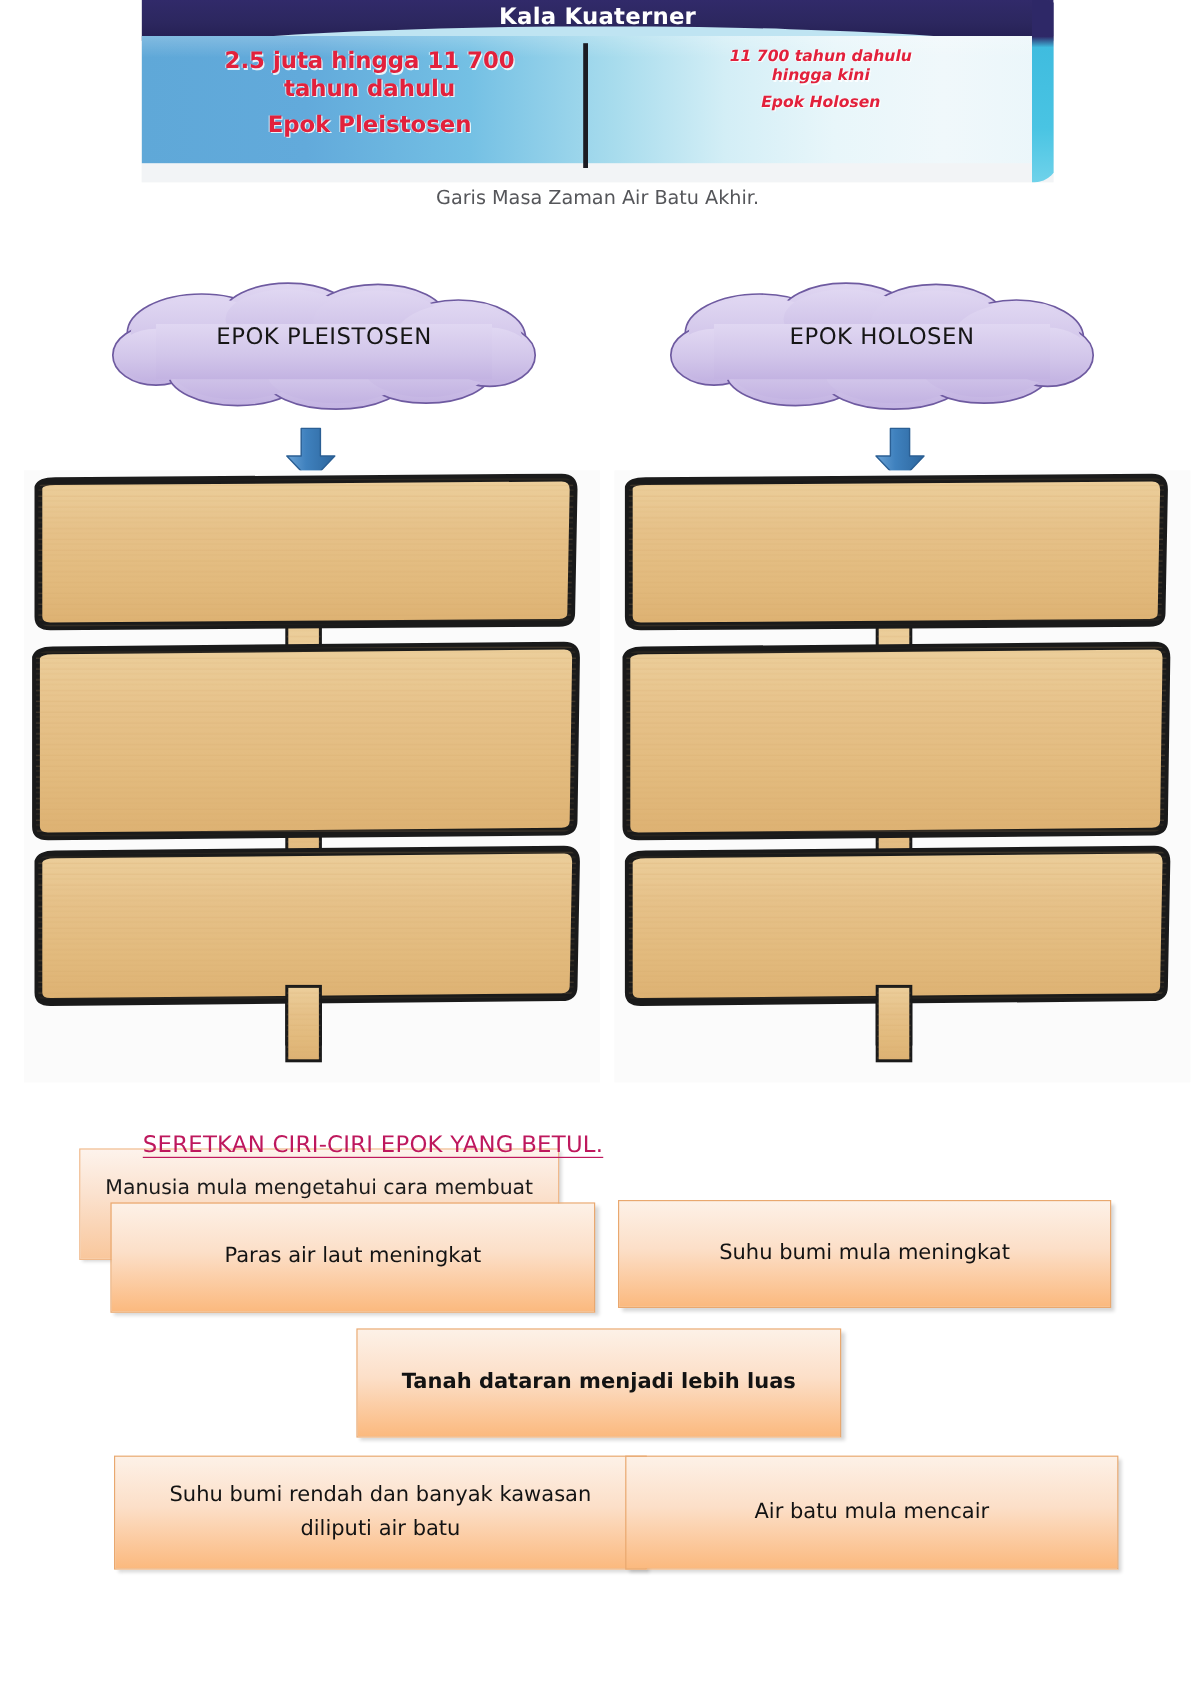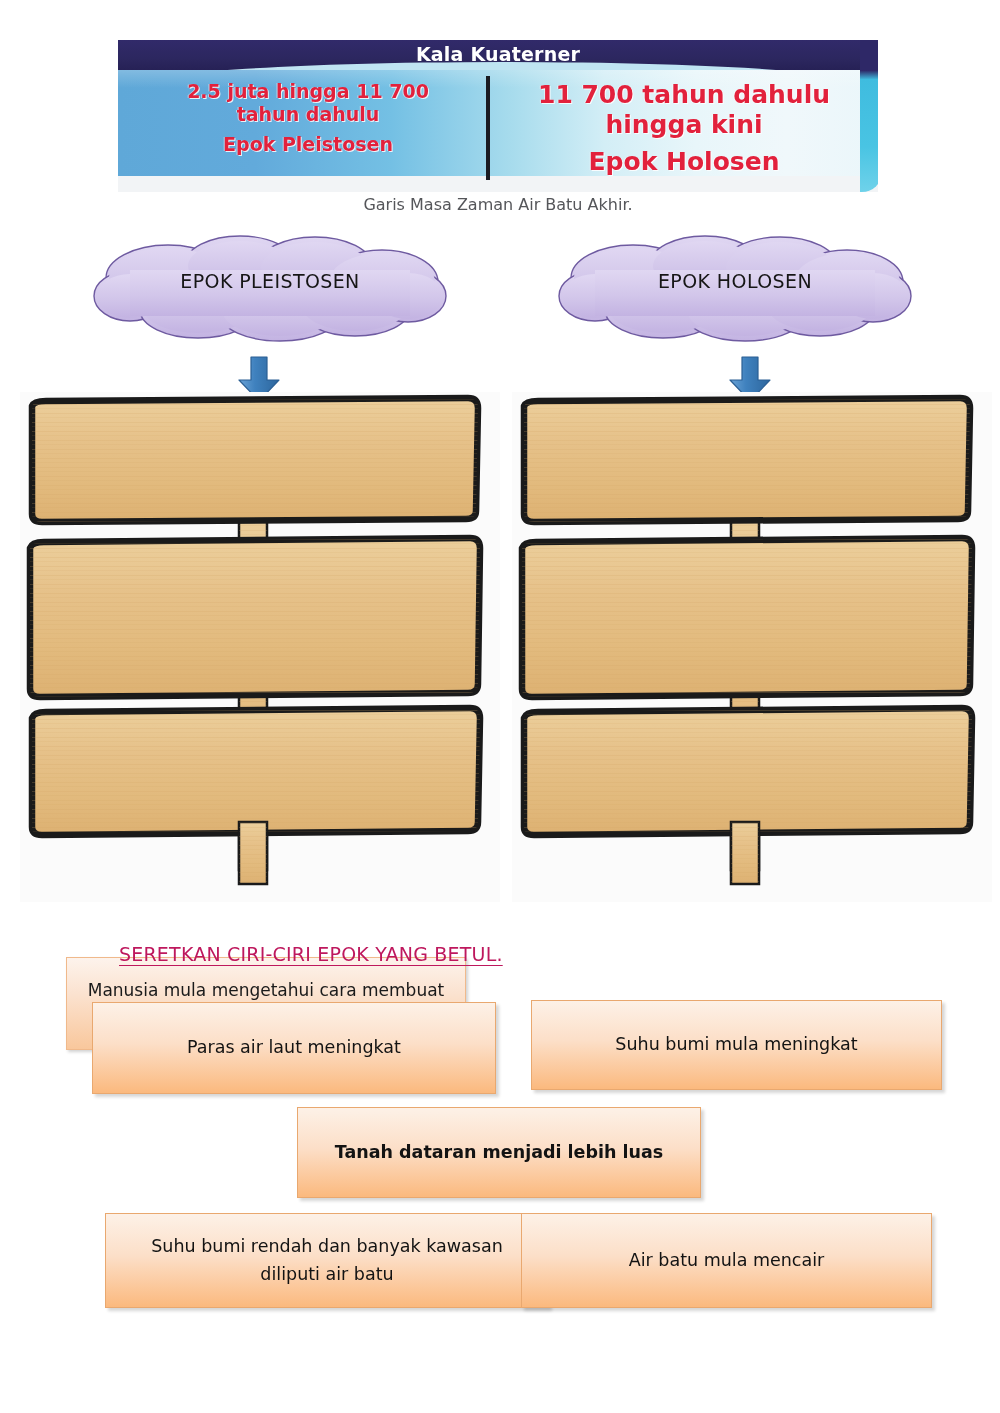--- a/index.html
+++ b/index.html
@@ -1,21 +1,21 @@
 <!DOCTYPE html>
 <html><head>
 <meta charset="utf-8">
 <style>
   html,body{margin:0;padding:0;background:#ffffff;}
   body{
     width:1000px;height:1413px;position:relative;overflow:hidden;
     font-family:"Liberation Sans","DejaVu Sans",sans-serif;
     color:#231f20;
   }
-  .abs{position:absolute;margin-top:40px;}
+  .abs{position:absolute;}
 
   
   #banner-figure{left:118px;top:0px;width:760px;height:192px;}
   #banner-card{
     position:absolute;left:0;top:0;width:760px;height:152px;
     background:#f2f4f6;overflow:hidden;
   }
   #banner-header{
     position:absolute;left:0;top:0;width:760px;height:34px;
     background:linear-gradient(180deg,#312a6a 0%,#2c275f 55%,#241f52 100%);
@@ -47,21 +47,21 @@
   }
   .banner-col{position:absolute;top:40px;text-align:center;}
   #banner-col-left{left:20px;width:340px;}
   #banner-col-right{left:392px;width:348px;}
   .banner-line{
     font-family:"DejaVu Sans",sans-serif;
     font-weight:700;color:#e2213c;line-height:1.2;
     text-shadow:1px 1px 0 rgba(255,255,255,.85),-1px 0 0 rgba(255,255,255,.5);
   }
   #banner-col-left .banner-line{font-size:19px;}
-  #banner-col-right .banner-line{font-size:25px;}
+  #banner-col-right .banner-line{font-size:13px;font-style:italic;}
   .banner-line.epoch{margin-top:7px;font-size:19.5px;}
   #banner-right-strip{
     position:absolute;left:742px;top:0px;width:22px;height:152px;
     background:linear-gradient(180deg,#2e2867 0%,#2e2867 20%,#3fbcdf 26%,#49c4e3 70%,#6fd2ea 100%);
     border-radius:0 10px 20px 0;
   }
   #banner-caption{
     position:absolute;left:0;top:155px;width:760px;text-align:center;
     font-family:"DejaVu Sans",sans-serif;font-size:16px;color:#55565a;
   }
@@ -111,23 +111,23 @@
   .answer-card{
     position:absolute;
     background:linear-gradient(180deg,#fdf1e7 0%,#fcdfc8 45%,#fbb97e 100%);
     border:1px solid #e9a86f;
     box-shadow:3px 3px 3px rgba(0,0,0,.16);
     display:flex;align-items:center;justify-content:center;text-align:center;
     font-family:"DejaVu Sans",sans-serif;font-size:17.5px;color:#131313;
     line-height:1.55;padding:6px 14px;box-sizing:border-box;cursor:move;
   }
   #answer-card-0{left:92px; top:1002px;width:404px;height:92px;}
-  #answer-card-1{left:515px;top:1000px;width:411px;height:90px;margin-left:16px;}
+  #answer-card-1{left:515px;top:1000px;width:411px;height:90px;}
   #answer-card-2{left:297px;top:1107px;width:404px;height:91px;font-weight:bold;}
-  #answer-card-3{left:105px; top:1213px;width:444px;height:95px;}
+  #answer-card-3{left:95px; top:1213px;width:444px;height:95px;}
   #answer-card-4{left:521px;top:1213px;width:411px;height:95px;}
 </style>
 </head>
 <body>
 
 <div class="abs" id="banner-figure">
   <div id="banner-card">
 
     <div id="banner-header">
       <div id="banner-header-wave"></div>

